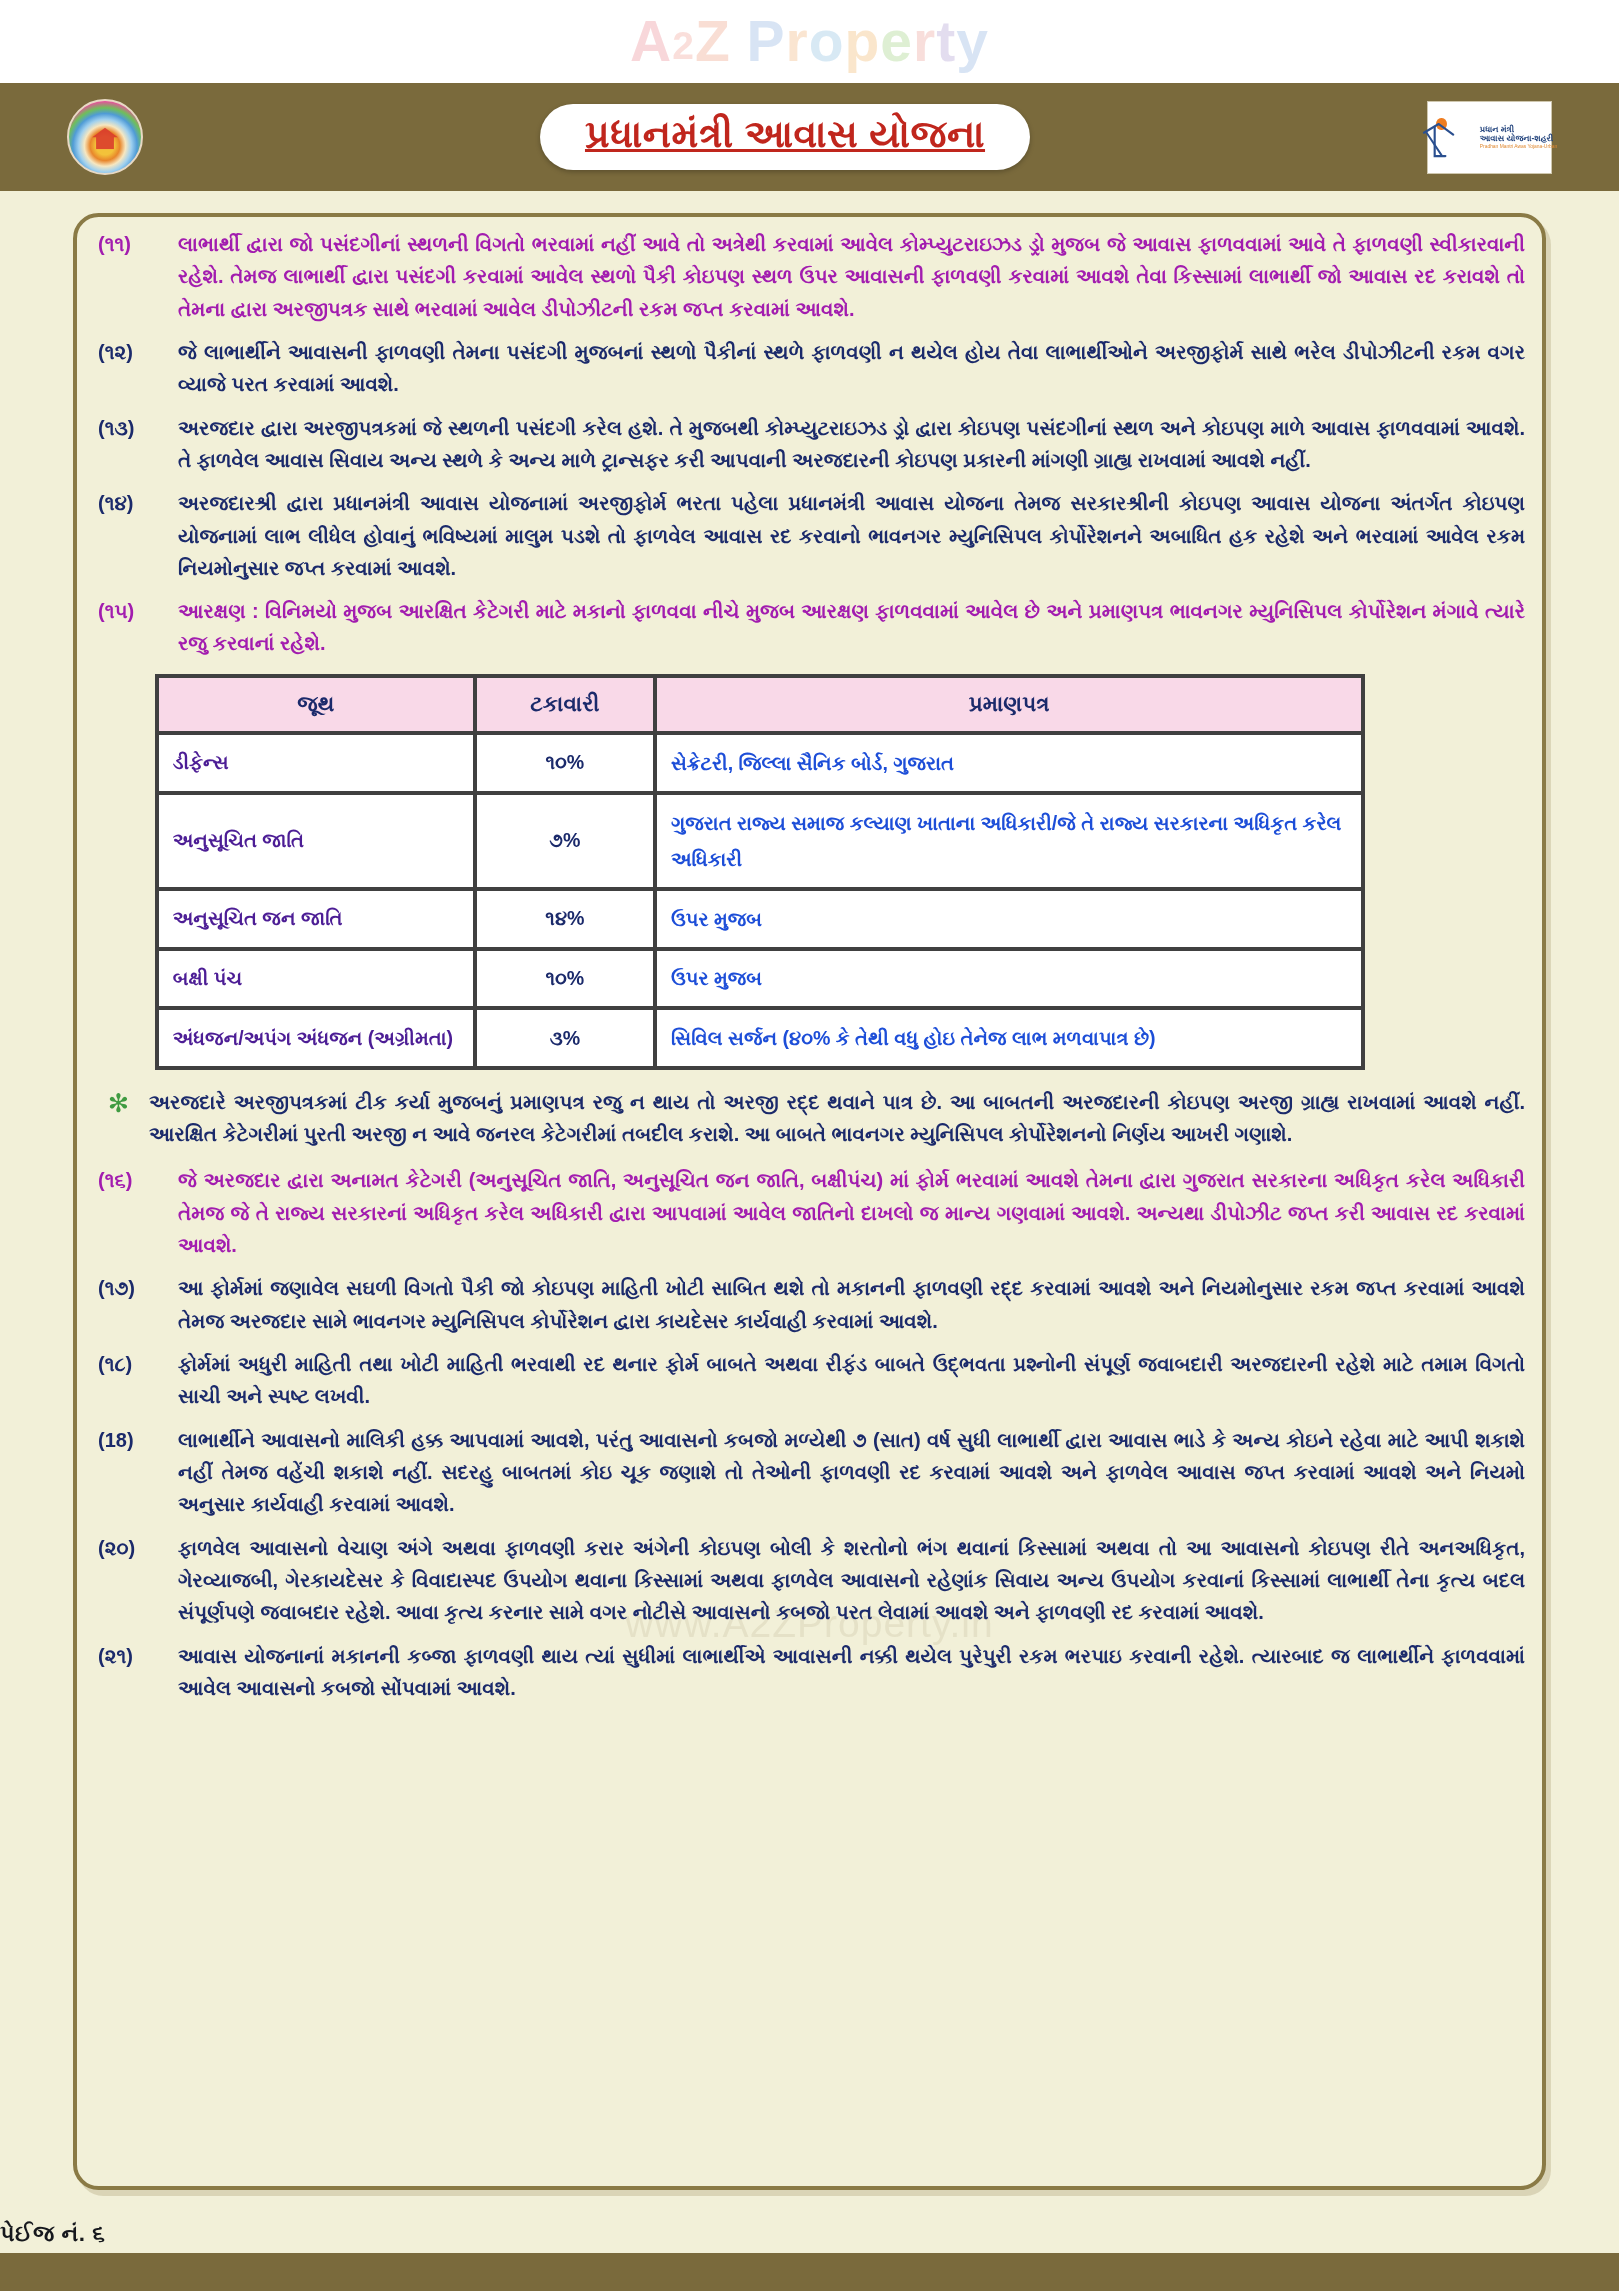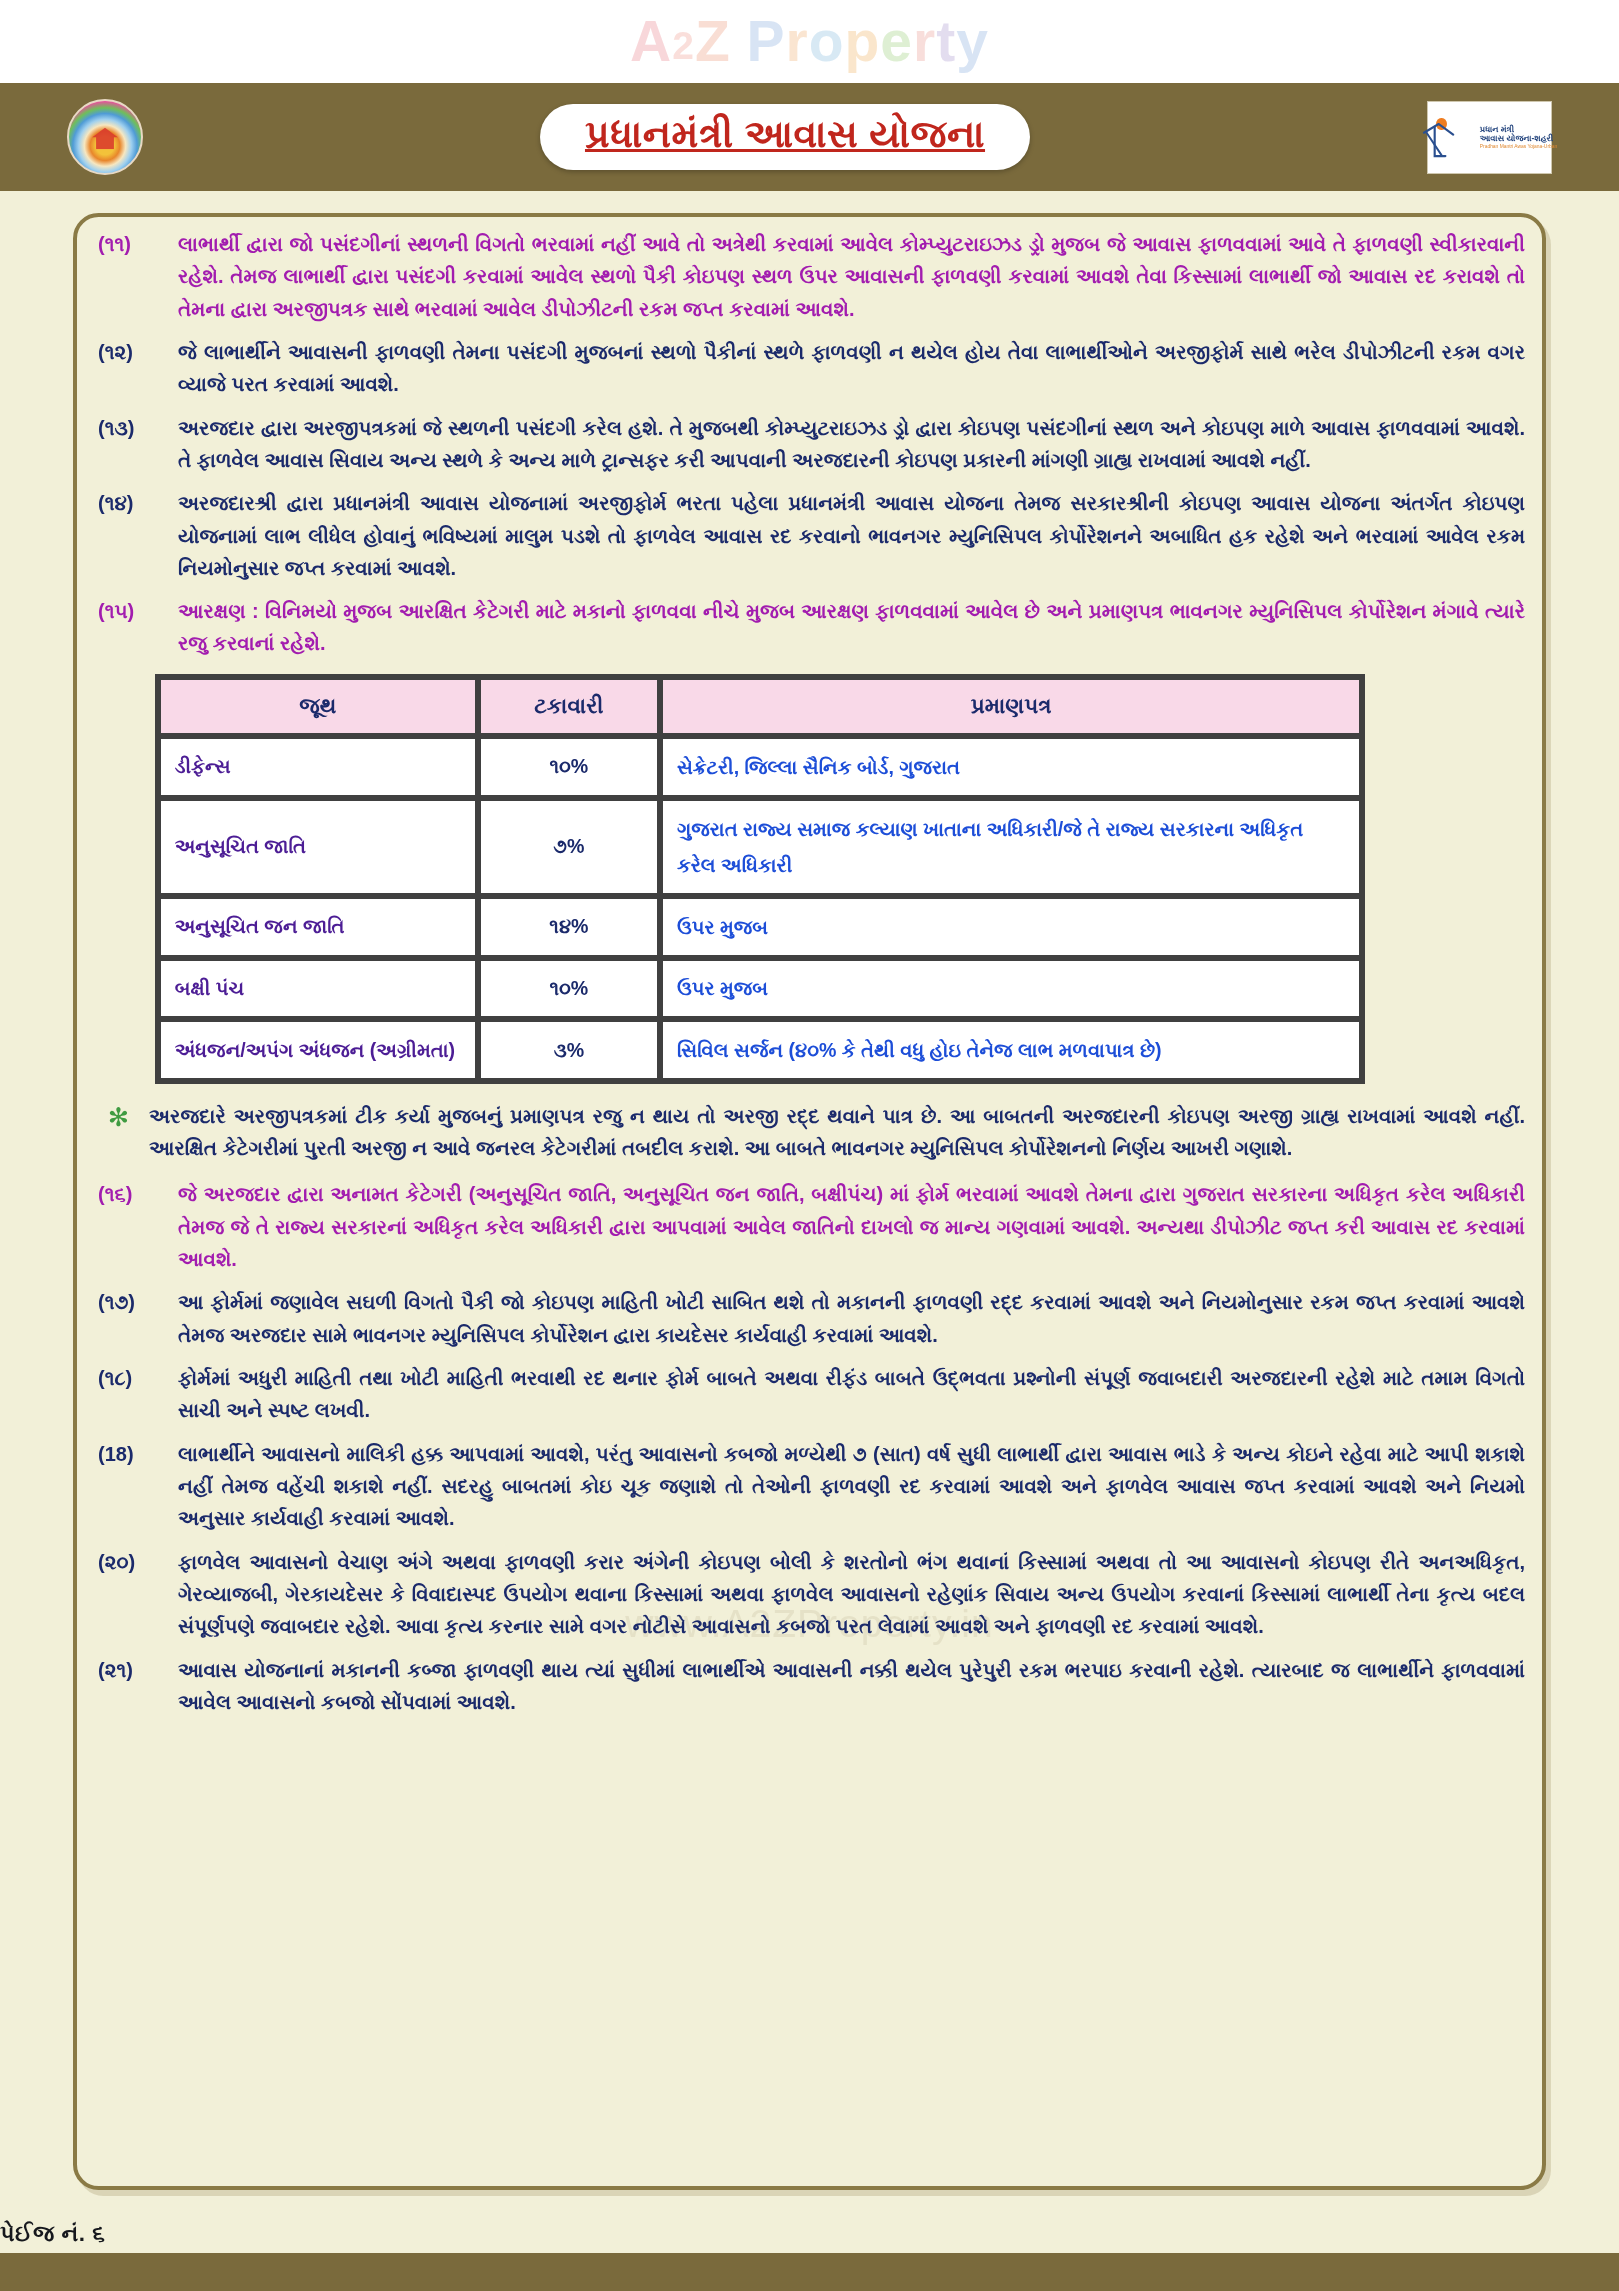--- a/index.html
+++ b/index.html
@@ -210,21 +210,21 @@
   
   .res-table-wrap { margin: 13.7px 0 5.9px 57px; }
   table.res-table {
     border-collapse: collapse;
     width: 1210px;
     background: #ffffff;
     table-layout: fixed;
   }
   table.res-table th,
   table.res-table td {
-    border: 6px solid #404040;
+    border: 4px solid #404040;
     padding: 9.8px 13.7px;
     vertical-align: middle;
     font-size: 19.6px;
     font-weight: bold;
     margin-left: 48px;
   }
   table.res-table thead th {
     background: #f9d9e8;
     color: #1b2a6b;
     text-align: center;

